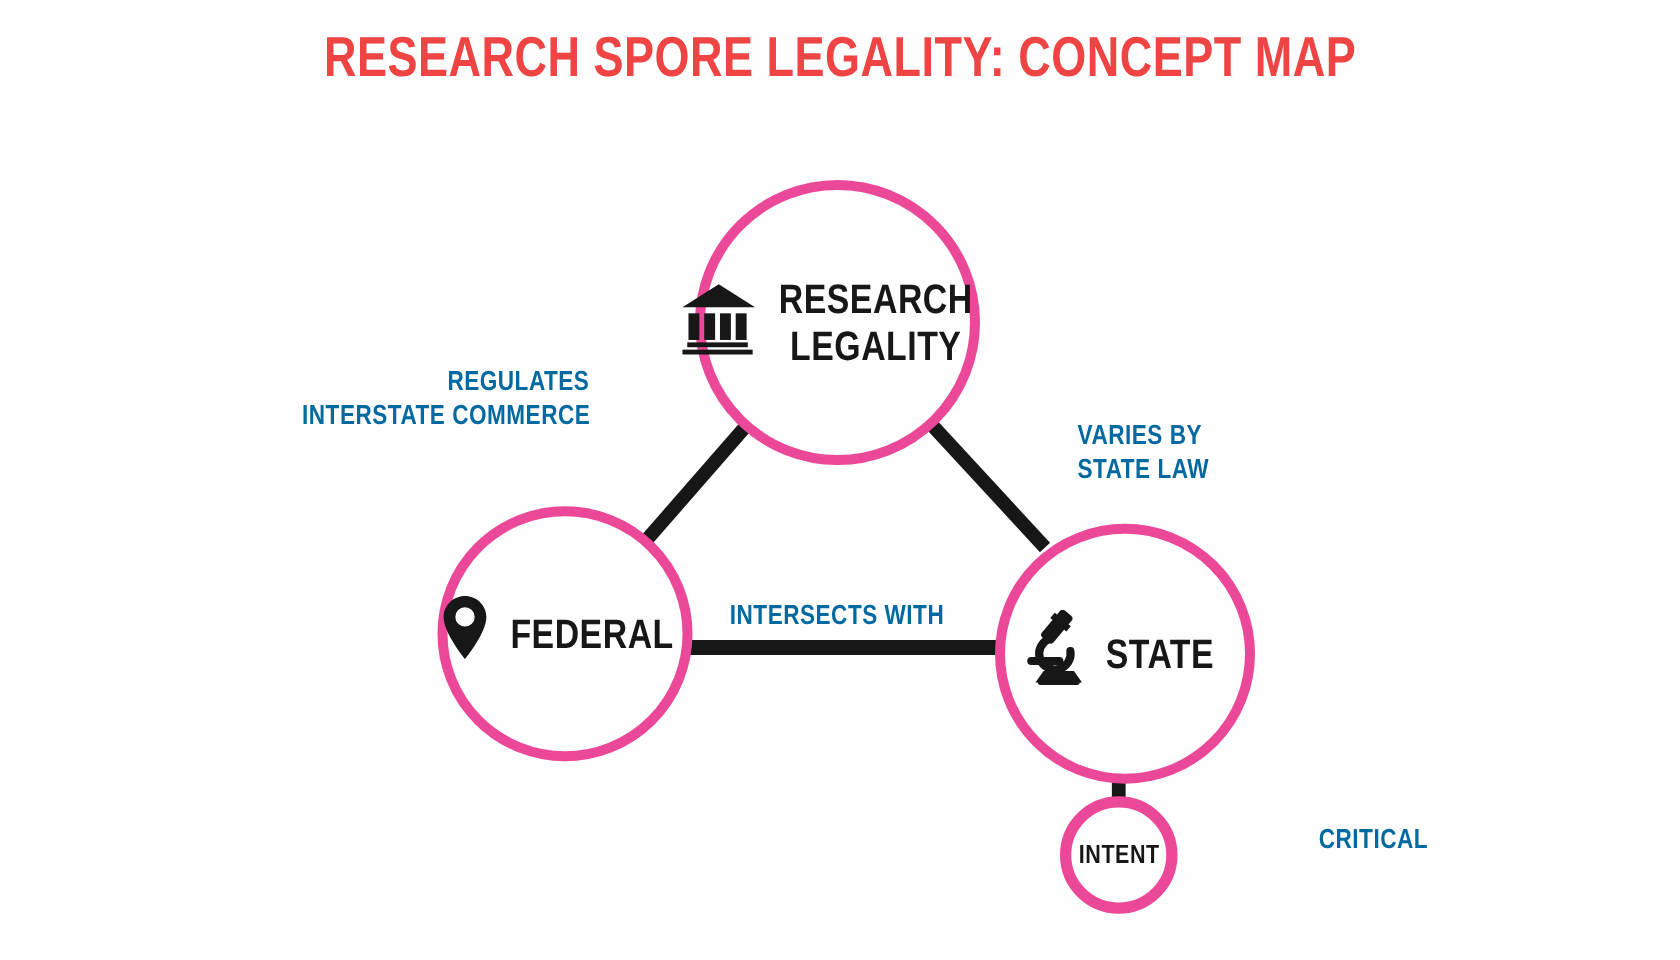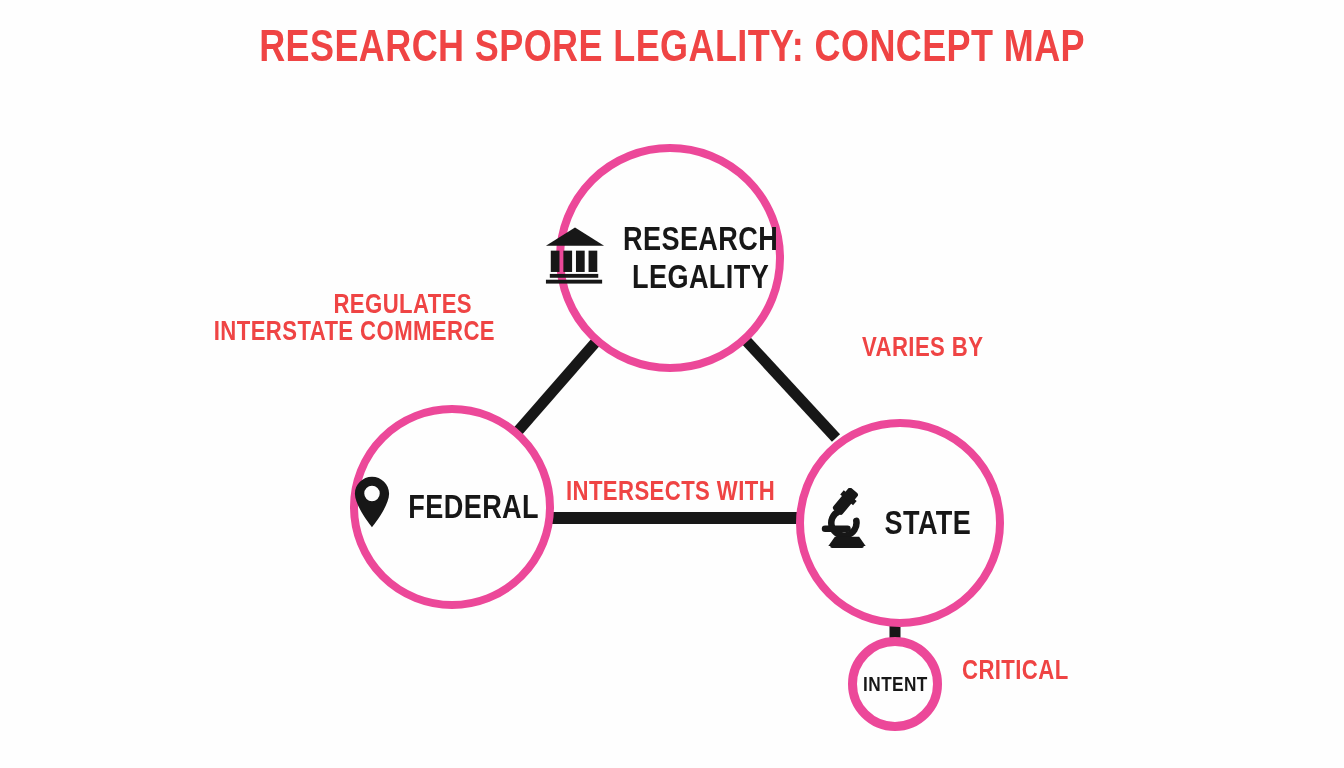--- a/index.html
+++ b/index.html
@@ -59,32 +59,32 @@
   .node-federal { left: 350px; top: 405px; width: 204px; height: 204px; }
   .node-federal .icon { margin: 0 0 10px 0; }
   .node-federal .node-label, .node-state .node-label { font-size: 33px; line-height: 36px; }
   .node-state { left: 796px; top: 419px; width: 208px; height: 208px; }
   .node-state .icon { margin: 0 0 8px 0; }
   .node-intent { left: 848px; top: 637px; width: 94px; height: 94px; border-width: 9px; }
   .node-intent .node-label { font-size: 21px; line-height: 24px; }
   .note {
     position: absolute;
     font-weight: 700;
-    font-size: 27px;
+    font-size: 22px;
     line-height: 27px;
     letter-spacing: 0.5px;
-    color: #ef4444;
+    color: #0369a1;
   }
   .note div { white-space: nowrap; }
   .note-regulates { left: 152px; top: 291px; width: 320px; text-align: right; }
   .note-regulates .cond { transform-origin: 100% 50%; }
   .note-varies { left: 862px; top: 291px; width: 240px; text-align: left; margin-top: 43px; }
   .note-varies .cond { transform-origin: 0 50%; }
   .note-intersects { left: 538px; top: 478px; width: 264px; text-align: center; }
-  .note-critical { left: 962px; top: 657px; width: 200px; text-align: left; }
+  .note-critical { left: 962px; top: 657px; width: 200px; text-align: right; }
   .note-critical .cond { transform-origin: 0 50%; }
 </style>
 </head>
 <body>
 
 <div class="canvas">
 
   <h1 class="title"><span class="cond">RESEARCH SPORE LEGALITY: CONCEPT MAP</span></h1>
 
   <svg class="edges" width="1344" height="768" viewBox="0 0 1344 768">
@@ -143,20 +143,21 @@
     </div>
   </div>
 
   <div class="note note-regulates">
     <div><span class="cond">REGULATES</span></div>
     <div><span class="cond">INTERSTATE COMMERCE</span></div>
   </div>
 
   <div class="note note-varies">
     <div><span class="cond">VARIES BY</span></div>
+    <div><span class="cond">STATE LAW</span></div>
   </div>
 
   <div class="note note-intersects">
     <span class="cond">INTERSECTS WITH</span>
   </div>
 
   <div class="note note-critical">
     <div><span class="cond">CRITICAL</span></div>
   </div>
 

